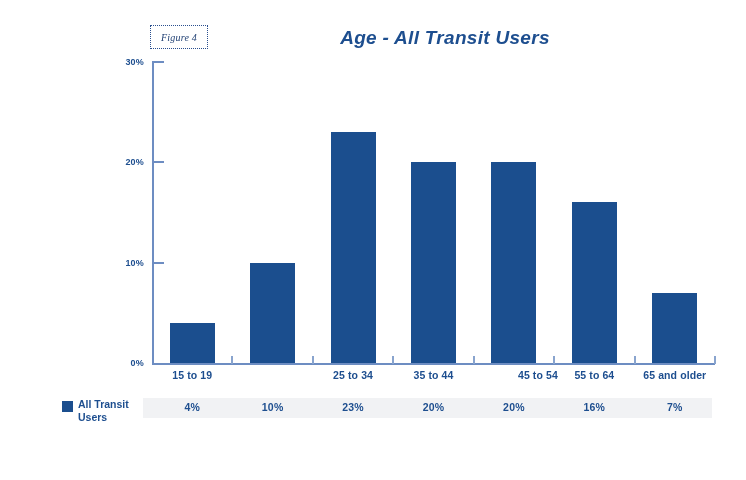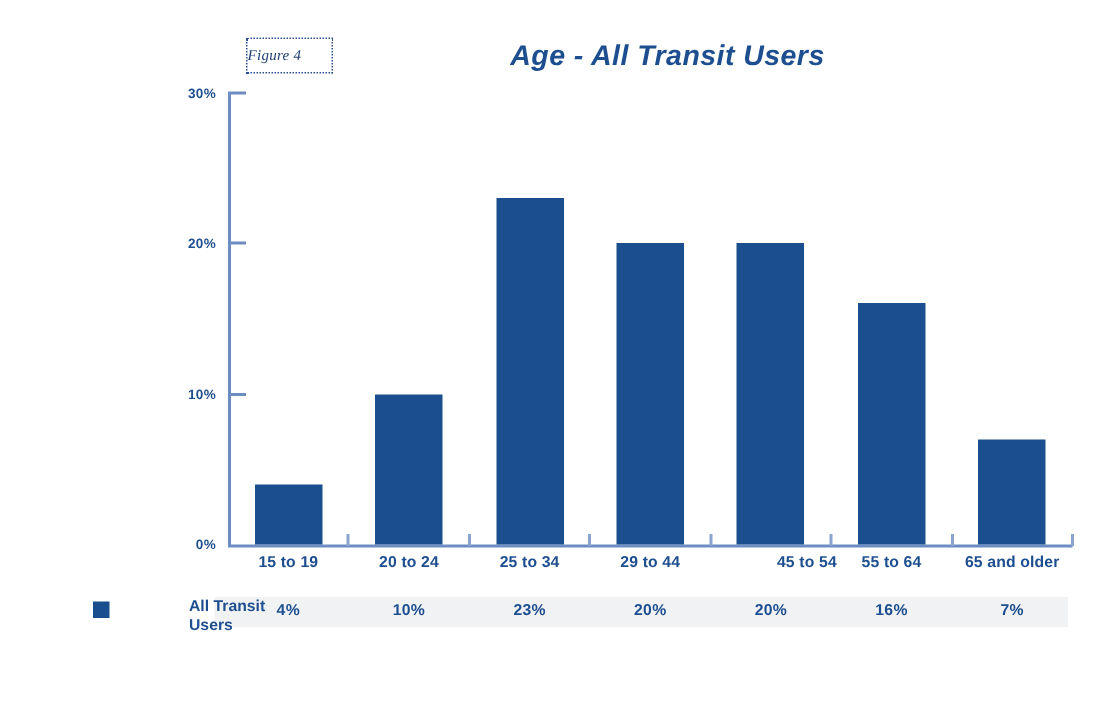--- a/index.html
+++ b/index.html
@@ -11,28 +11,28 @@
     width: 746px;
     height: 480px;
     position: relative;
     font-family: "Liberation Sans", sans-serif;
     overflow: hidden;
   }
 
   
   #figure-tag {
     position: absolute;
-    left: 164px;
+    left: 150px;
     top: 25px;
     width: 56px;
     height: 22px;
     border: 1px dotted #2a4f8f;
     display: flex;
     align-items: center;
-    justify-content: flex-start;
+    justify-content: center;
     font-family: "Liberation Serif", serif;
     font-style: italic;
     font-size: 10px;
     color: #1f3f73;
     letter-spacing: .2px;
   }
 
   
   #chart-title {
     position: absolute;
@@ -171,21 +171,20 @@
     background: #1b4e8e;
     margin-top: 3px;
     flex: 0 0 auto;
   }
   #legend-label {
     font-size: 10.5px;
     font-weight: bold;
     color: #1d4e8f;
     line-height: 13px;
     width: 62px;
-    margin-left: 48px;
   }
   .legend-value {
     position: absolute;
     top: 3px;
     text-align: center;
     font-size: 10.5px;
     font-weight: bold;
     color: #1d4e8f;
     letter-spacing: .2px;
   }
@@ -212,23 +211,22 @@
       <div class="bar" style="left: 169.714px; width: 45px; height: 40.1333px; background: rgb(27, 78, 142);"></div>
       <div class="bar" style="left: 250.143px; width: 45px; height: 100.333px; background: rgb(27, 78, 142);"></div>
       <div class="bar" style="left: 330.571px; width: 45px; height: 230.767px; background: rgb(27, 78, 142);"></div>
       <div class="bar" style="left: 411px; width: 45px; height: 200.667px; background: rgb(27, 78, 142);"></div>
       <div class="bar" style="left: 491.429px; width: 45px; height: 200.667px; background: rgb(27, 78, 142);"></div>
       <div class="bar" style="left: 571.857px; width: 45px; height: 160.533px; background: rgb(27, 78, 142);"></div>
       <div class="bar" style="left: 652.286px; width: 45px; height: 70.2333px; background: rgb(27, 78, 142);"></div>
     </div>
   <div id="x-labels">
       <div class="x-label" style="left: 132.214px; width: 120px;">15 to 19</div>
-      <div class="x-label" style="left: 212.643px; width: 120px;">20 to 24</div>
       <div class="x-label" style="left: 293.071px; width: 120px;">25 to 34</div>
-      <div class="x-label" style="left: 373.5px; width: 120px;">29 to 44</div>
+      <div class="x-label" style="left: 373.5px; width: 120px;">35 to 44</div>
       <div class="x-label" style="left: 453.929px; width: 120px; padding-left: 24px;">45 to 54</div>
       <div class="x-label" style="left: 534.357px; width: 120px;">55 to 64</div>
       <div class="x-label" style="left: 614.786px; width: 120px;">65 and older</div>
     </div>
 <div class="y-tick-mark" style="top: 261.667px;"></div>
     <div class="y-tick-mark" style="top: 161.333px;"></div>
     <div class="y-tick-mark" style="top: 61px;"></div>
     <div class="x-tick-mark" style="left: 231.429px;"></div>
     <div class="x-tick-mark" style="left: 311.857px;"></div>
     <div class="x-tick-mark" style="left: 392.286px;"></div>

